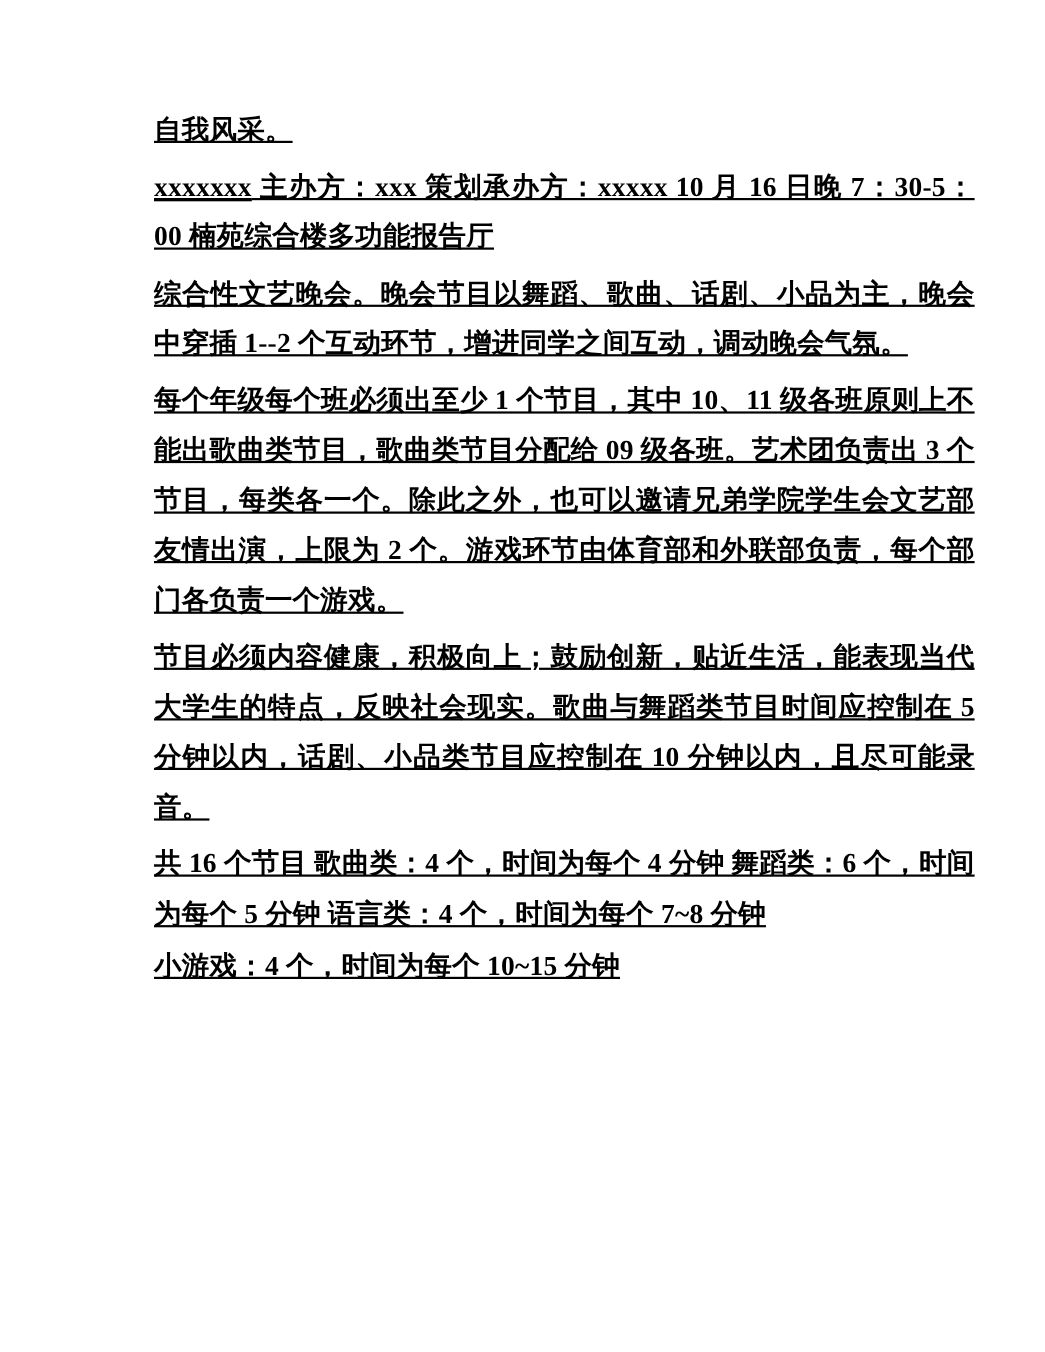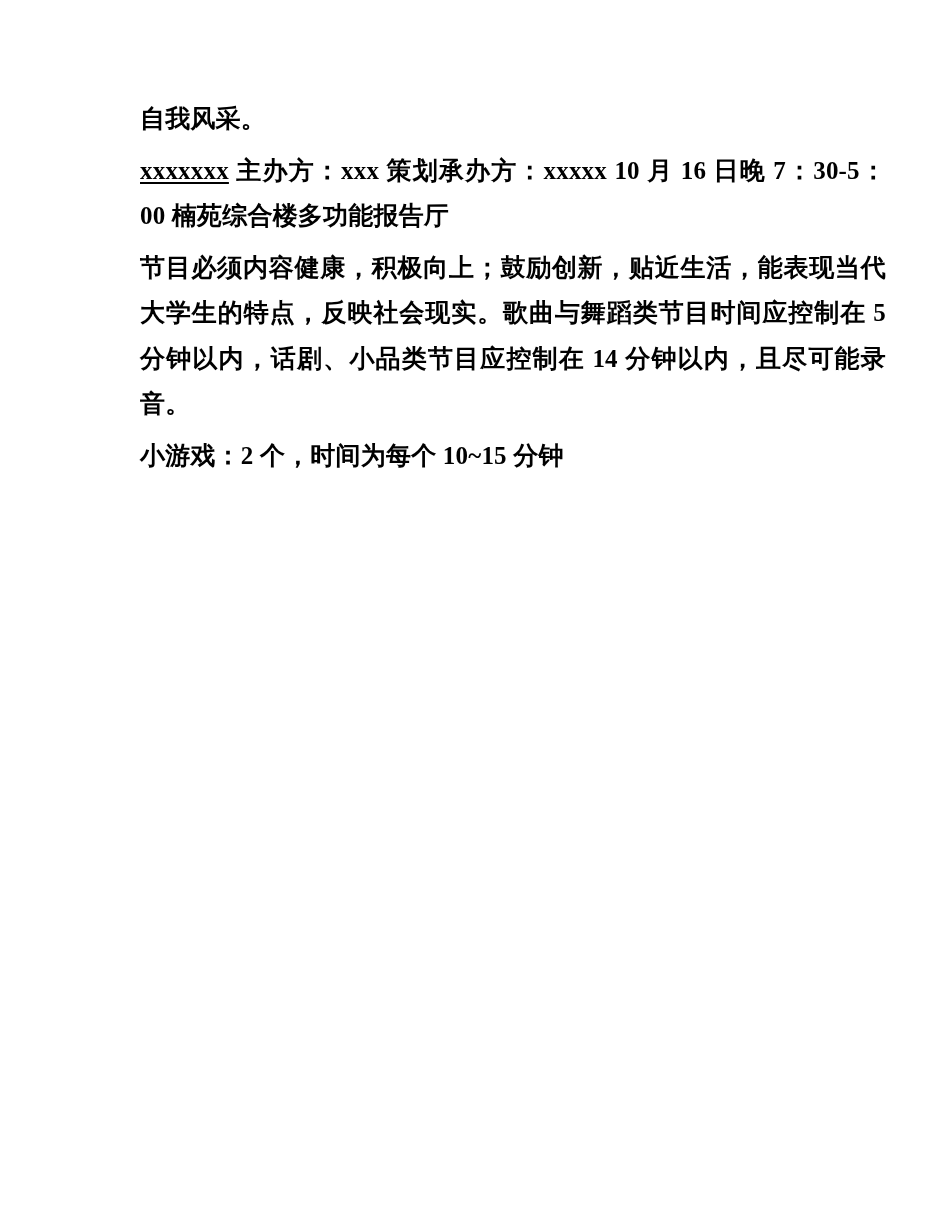--- a/index.html
+++ b/index.html
@@ -13,20 +13,21 @@
     font-family: "Liberation Serif", "DejaVu Serif", serif;
     color: #000000;
     overflow: hidden;
   }
   .page {
     width: 950px;
     height: 1033px;
     box-sizing: border-box;
     padding: 96px 64px 60px 140px;
     position: relative;
+    text-decoration: underline;
   }
   .doc-body {
     font-size: 25px;
     line-height: 1.82;
     text-align: justify;
     text-justify: inter-ideograph;
   }
   .para {
     margin: 0 0 6px 0;
     font-weight: 700;
@@ -47,26 +48,35 @@
   <div class="doc-body">
 
     <p class="para">
       <span>自我风采。</span>
     </p>
 
     <p class="para">
       <span class="underline-seg">xxxxxxx</span><span> 主办方：xxx 策划承办方：xxxxx 10 月 16 日晚 7：30-5：00 楠苑综合楼多功能报告厅</span>
     </p>
 
-
+    <p class="para">
+      <span>综合性文艺晚会。晚会节目以舞蹈、歌曲、话剧、小品为主，晚会中穿插 1--2 个互动环节，增进同学之间互动，调动晚会气氛。</span>
+    </p>
 
     <p class="para">
-      <span>节目必须内容健康，积极向上；鼓励创新，贴近生活，能表现当代大学生的特点，反映社会现实。歌曲与舞蹈类节目时间应控制在 5 分钟以内，话剧、小品类节目应控制在 14 分钟以内，且尽可能录音。</span>
+      <span>每个年级每个班必须出至少 1 个节目，其中 10、11 级各班原则上不能出歌曲类节目，歌曲类节目分配给 09 级各班。艺术团负责出 3 个节目，每类各一个。除此之外，也可以邀请兄弟学院学生会文艺部友情出演，上限为 2 个。游戏环节由体育部和外联部负责，每个部门各负责一个游戏。</span>
     </p>
 
+    <p class="para">
+      <span>节目必须内容健康，积极向上；鼓励创新，贴近生活，能表现当代大学生的特点，反映社会现实。歌曲与舞蹈类节目时间应控制在 5 分钟以内，话剧、小品类节目应控制在 10 分钟以内，且尽可能录音。</span>
+    </p>
 
     <p class="para tight">
-      <span>小游戏：2 个，时间为每个 10~15 分钟</span>
+      <span>共 16 个节目 歌曲类：4 个，时间为每个 4 分钟 舞蹈类：6 个，时间为每个 5 分钟 语言类：4 个，时间为每个 7~8 分钟</span>
+    </p>
+
+    <p class="para tight">
+      <span>小游戏：4 个，时间为每个 10~15 分钟</span>
     </p>
 
 
   </div>
 </div>
 
 </body></html>

